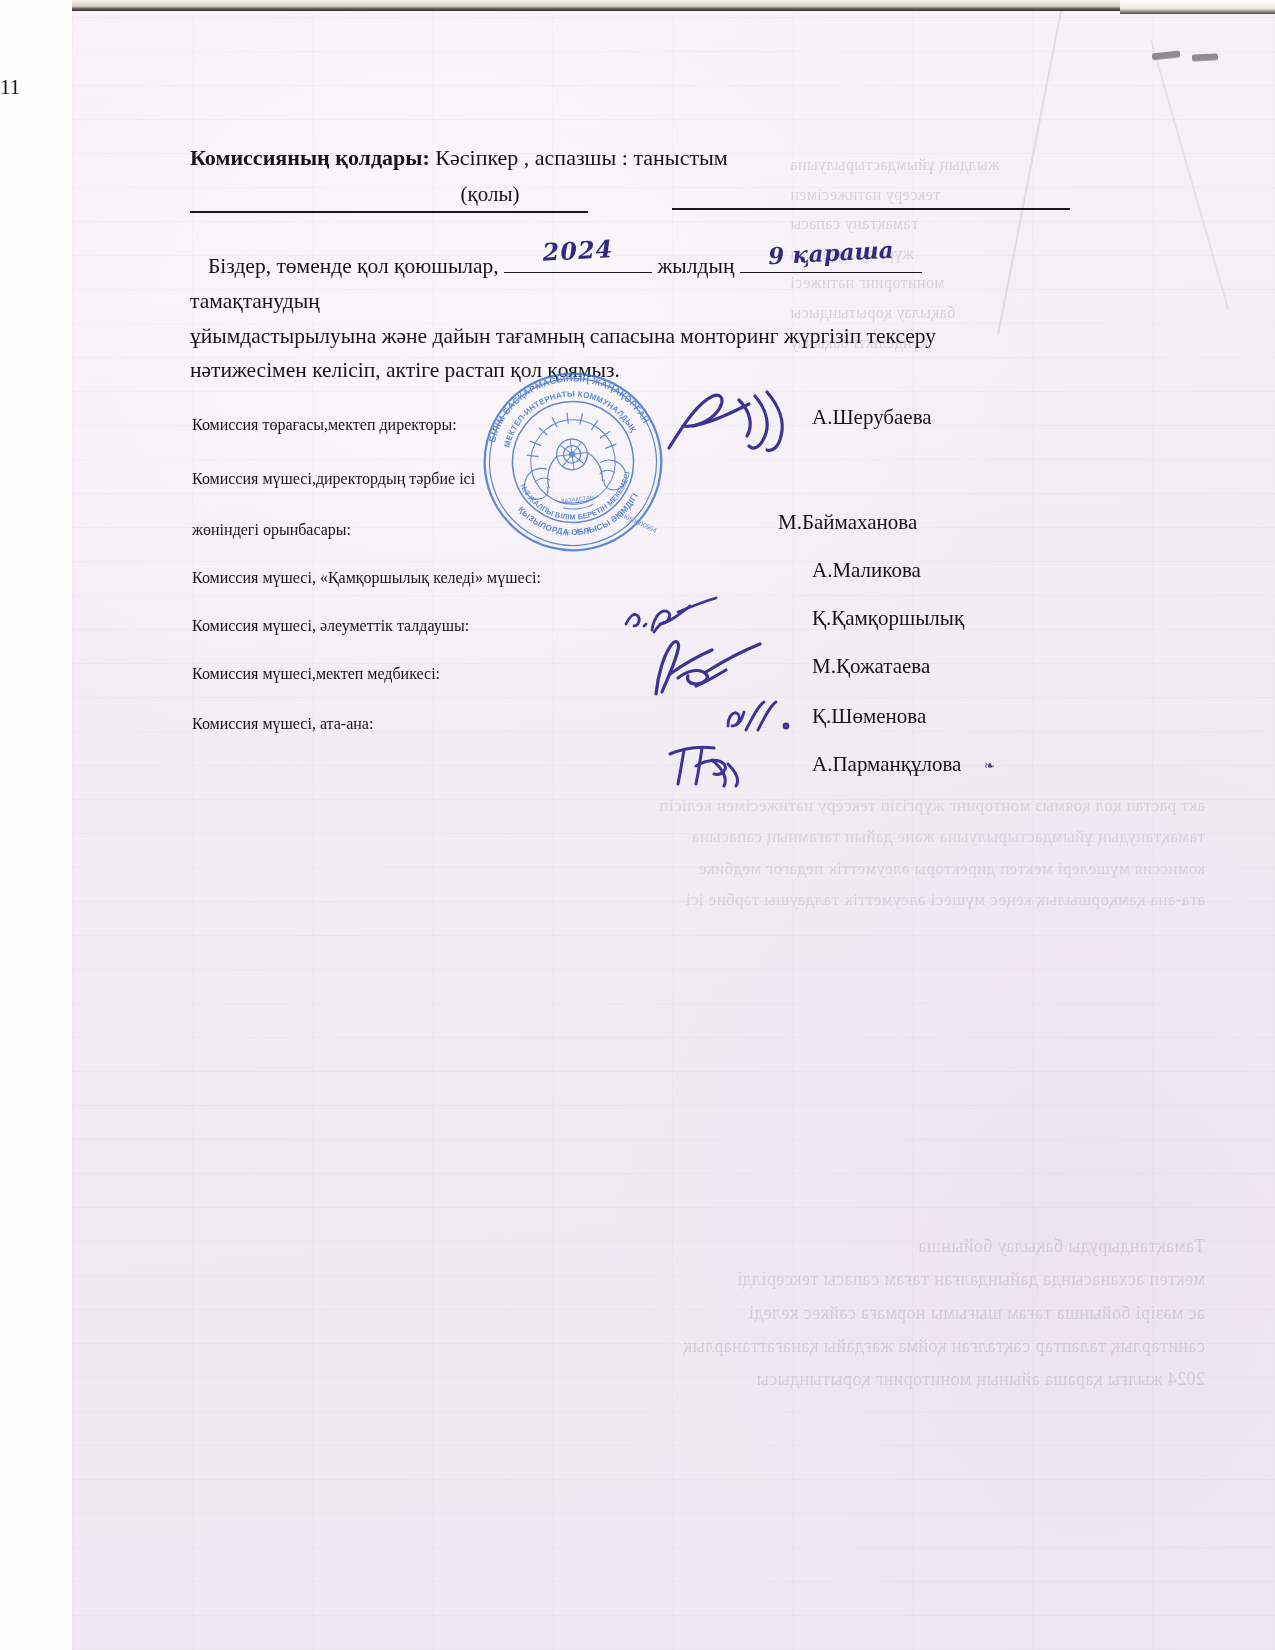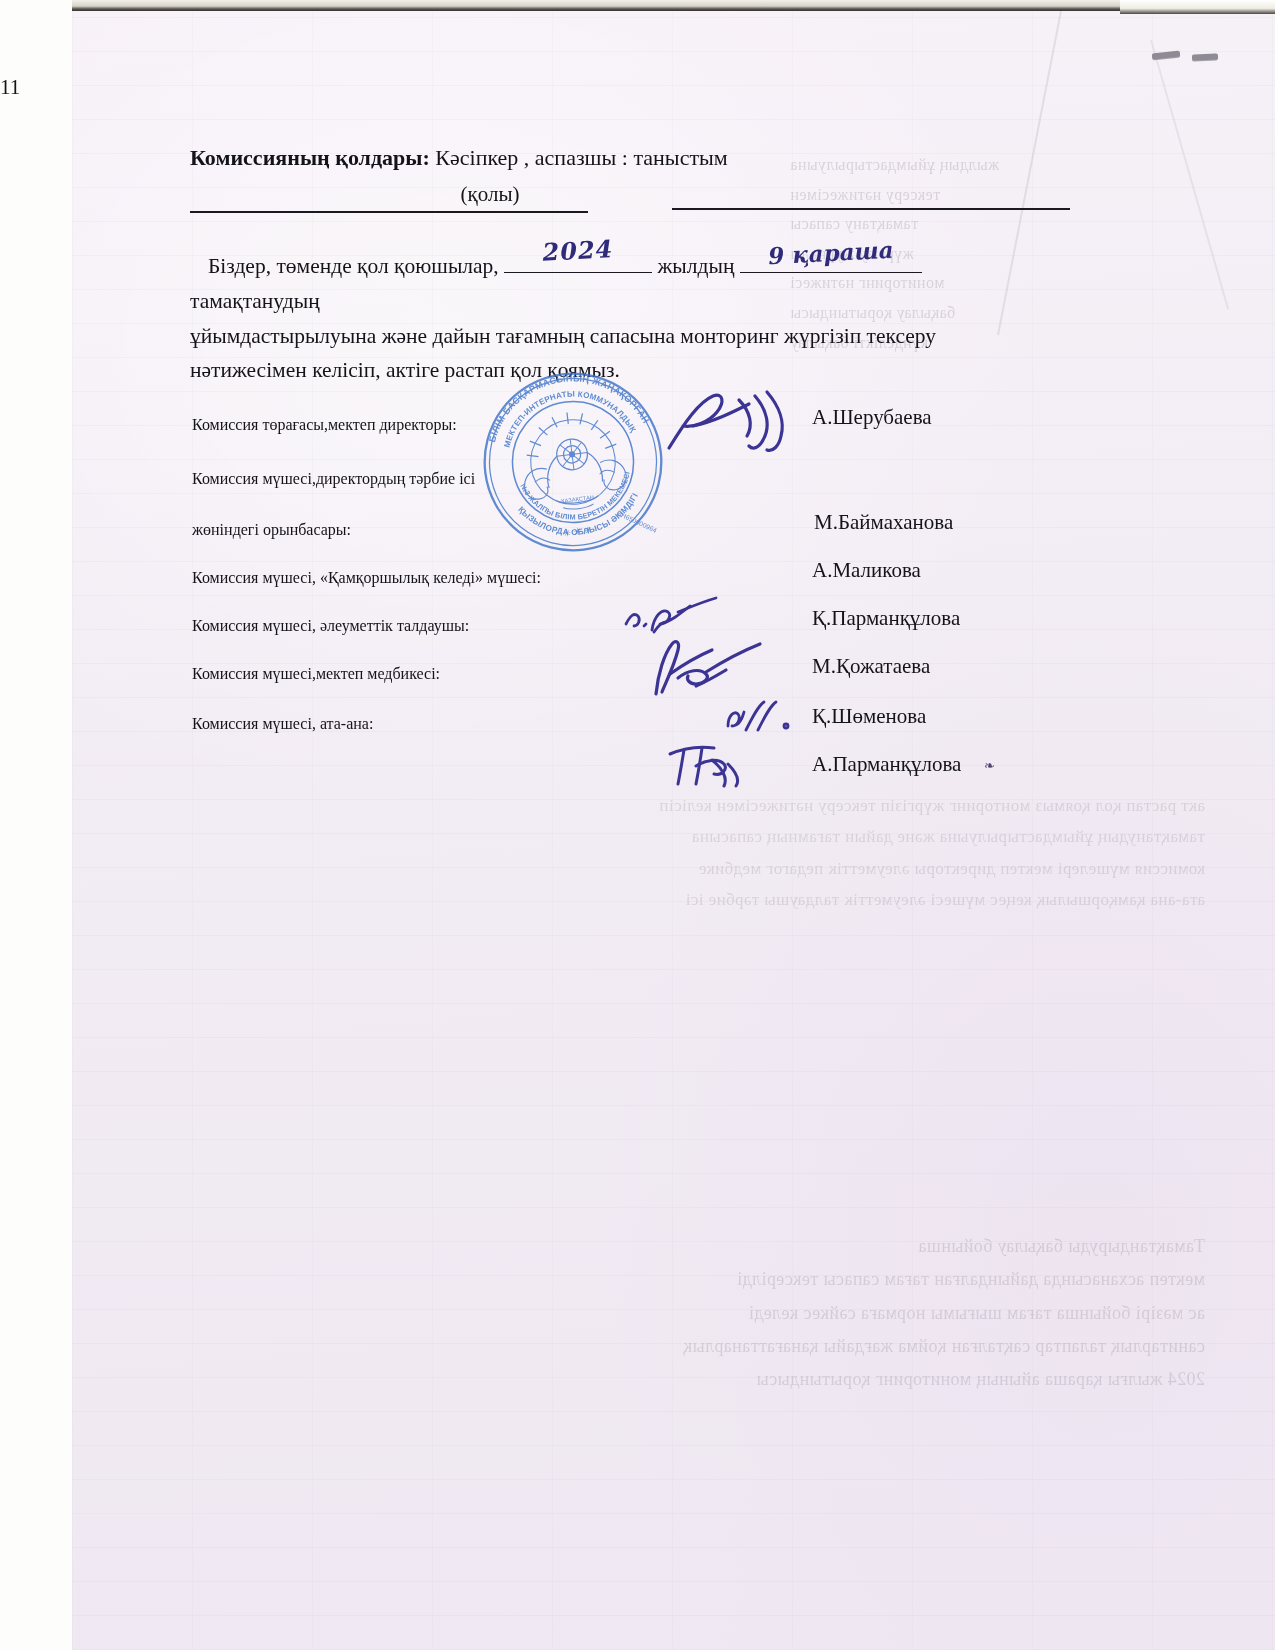--- a/index.html
+++ b/index.html
@@ -326,29 +326,29 @@
       <div class="row" style="top:405px">
         <span class="role">Комиссия төрағасы,мектеп директоры:</span>
         <span class="person">А.Шерубаева</span>
       </div>
       <div class="row" style="top:459px">
         <span class="role">Комиссия мүшесі,директордың тәрбие ісі</span>
         <span class="person"></span>
       </div>
       <div class="row" style="top:510px">
         <span class="role">жөніндегі орынбасары:</span>
-        <span class="person" style="left:622px">М.Баймаханова</span>
+        <span class="person" style="left:586px">М.Баймаханова</span>
       </div>
       <div class="row" style="top:558px">
         <span class="role">Комиссия мүшесі, «Қамқоршылық келеді» мүшесі:</span>
         <span class="person">А.Маликова</span>
       </div>
       <div class="row" style="top:606px">
         <span class="role">Комиссия мүшесі, әлеуметтік талдаушы:</span>
-        <span class="person">Қ.Парманқұлова</span>
+        <span class="person">Қ.Қамқоршылық</span>
       </div>
       <div class="row" style="top:654px">
         <span class="role">Комиссия мүшесі,мектеп  медбикесі:</span>
         <span class="person">М.Қожатаева</span>
       </div>
       <div class="row" style="top:704px">
         <span class="role">Комиссия мүшесі, ата-ана:</span>
         <span class="person">Қ.Шөменова</span>
       </div>
       <div class="row" style="top:752px">

